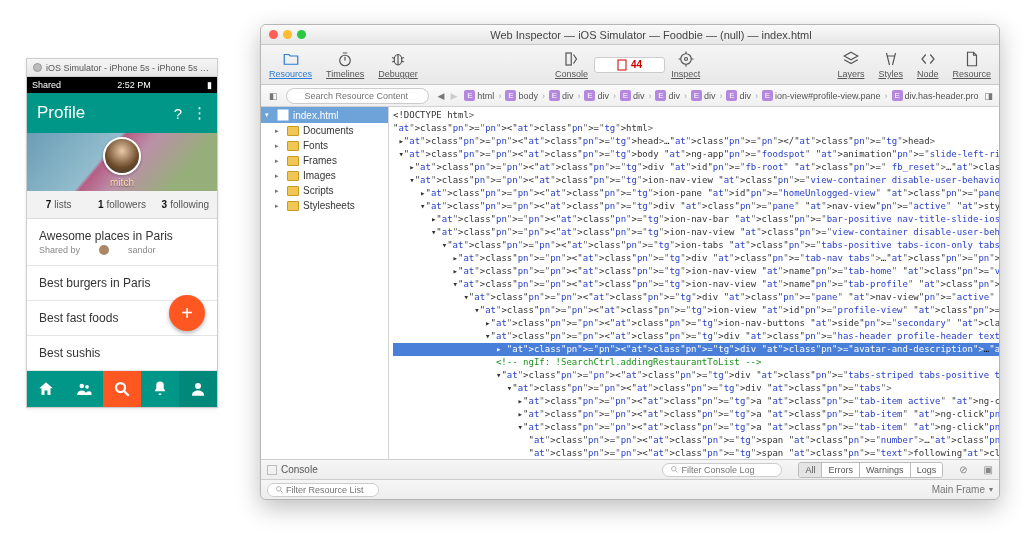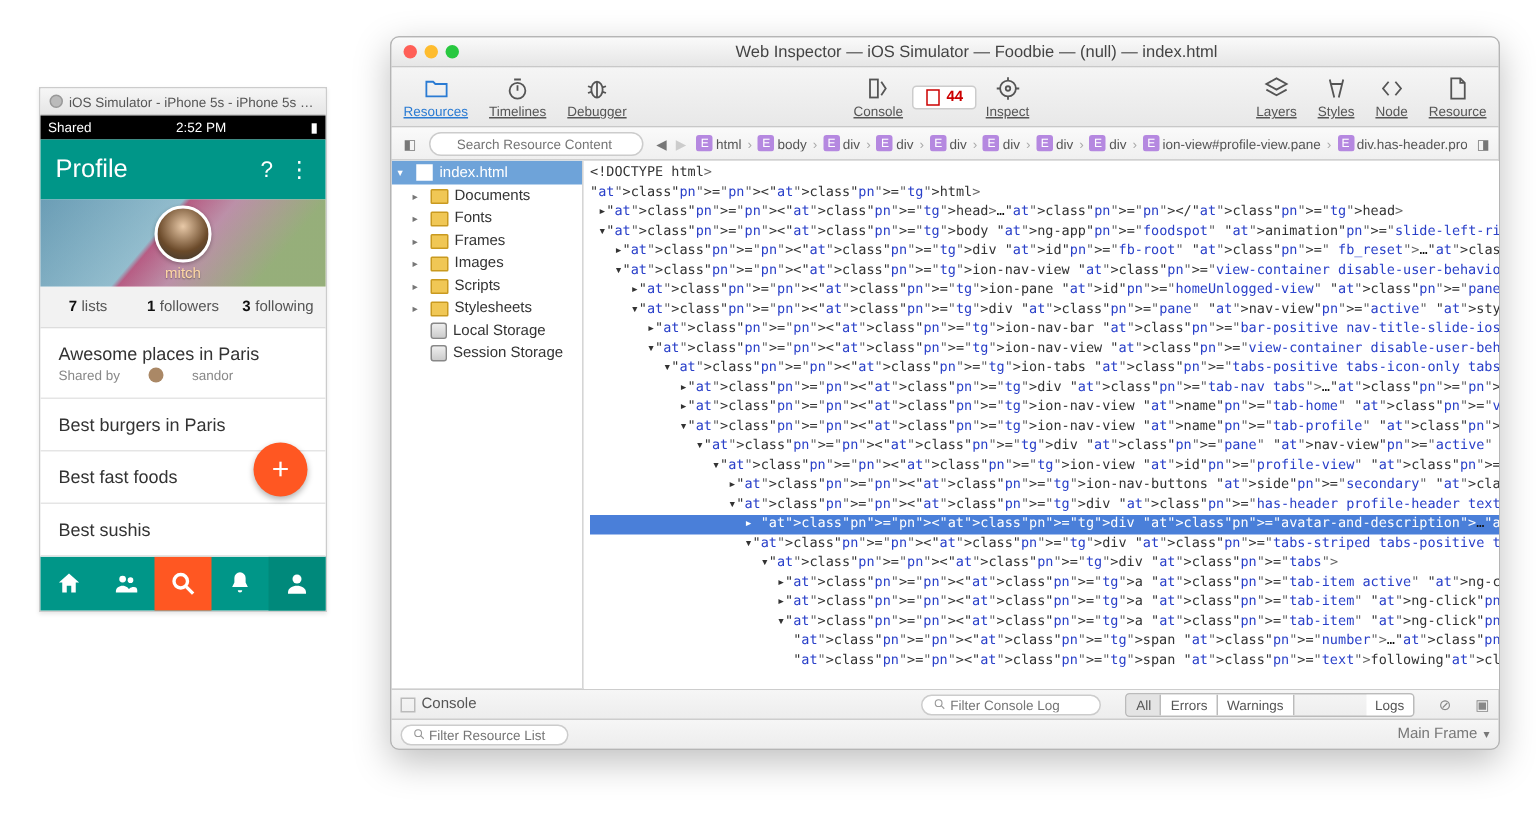--- a/index.html
+++ b/index.html
@@ -141,21 +141,21 @@
     display:flex; align-items:center; padding:0 8px;
   }
   .tool-group { display:flex; gap:14px; }
   .tool-item { display:flex; flex-direction:column; align-items:center; font-size:9px; color:#555; gap:1px;text-decoration:underline;}
   .tool-item.active { color:#2a7bd3; }
   .tool-icon { width:18px;height:18px; }
   .toolbar-center { flex:1; display:flex; justify-content:center; align-items:center; gap:6px; }
   .badge {
     display:inline-flex; align-items:flex-start; gap:4px;
     background:#fff; border:1px solid #ccc; border-radius:3px;
-    padding:1px 8px; font-size:10px; color:#555;
+    padding:1px 22px; font-size:10px; color:#555;
   }
   .badge .n { color:#c00; font-weight:bold;}
   .mini-row {
     height: 22px;
     background: linear-gradient(#fafafa,#f0f0f0);
     border-bottom:1px solid #d0d0d0;
     display:flex; align-items:center;
     font-size:9px; color:#444;
   }
   .search-input {
@@ -208,21 +208,21 @@
     display:flex; align-items:center; padding:0 6px; gap:8px;
     font-size:10px; color:#555;
   }
   .console-filter { flex:1; display:flex; justify-content:flex-end; align-items:center; gap:16px;}
   .filter-input {
     height:14px; border:1px solid #ccc; border-radius:8px;
     padding:0 6px 0 18px; font-size:9px; color:#999; width:120px; background:#fff;
   }
   .seg { display:flex; border:1px solid #bbb; border-radius:3px; overflow:hidden; }
   .seg span { padding:2px 6px; font-size:9px; border-right:1px solid #bbb; background:#fff;}
-  .seg span:last-child { border-right:none;margin-left:48px;}
+  .seg span:last-child { border-right:none;}
   .seg span.on { background:#e4e4e4; }
   .bottom-bar {
     height: 20px;
     background:linear-gradient(#f6f6f6,#ededed);
     border-top:1px solid #cdcdcd;
     display:flex; align-items:center; justify-content:space-between;
     padding:0 6px; font-size:10px; color:#777;
   }
   .filter-res {
     height:14px; border:1px solid #ccc; border-radius:8px;
@@ -519,32 +519,20 @@
             <span class="tri">▸</span>
             <span class="folder"></span>
             <span>Scripts</span>
           </div>
           <div class="tree-item">
             <span class="tri">▸</span>
             <span class="folder"></span>
             <span>Stylesheets</span>
           </div>
         </div>
-      <div id="tree-storages">
-          <div class="tree-item">
-            <span class="tri"></span>
-            <span class="storage"></span>
-            <span>Local Storage</span>
-          </div>
-          <div class="tree-item">
-            <span class="tri"></span>
-            <span class="storage"></span>
-            <span>Session Storage</span>
-          </div>
-        </div>
     </div>
     <div class="dom-panel" id="dom-host">
         <div class="dom-line">&lt;!DOCTYPE html<span class="pn">&gt;</span></div>
         <div class="dom-line"><span <span="" class="&lt;span">"</span><span class="vl">at</span><span class="pn">"</span>&gt;class<span class="&lt;span">"</span><span class="vl">pn</span><span class="pn">"</span>&gt;=<span class="pn">"</span><span class="vl">pn</span><span class="pn">"</span>&gt;&lt;<span <span="" class="&lt;span">"</span><span class="vl">at</span><span class="pn">"</span>&gt;class<span class="&lt;span">"</span><span class="vl">pn</span><span class="pn">"</span>&gt;=<span class="pn">"</span><span class="vl">tg</span><span class="pn">"</span>&gt;html<span class="pn">&gt;</span></div>
         <div class="dom-line"> ▸<span <span="" class="&lt;span">"</span><span class="vl">at</span><span class="pn">"</span>&gt;class<span class="&lt;span">"</span><span class="vl">pn</span><span class="pn">"</span>&gt;=<span class="pn">"</span><span class="vl">pn</span><span class="pn">"</span>&gt;&lt;<span <span="" class="&lt;span">"</span><span class="vl">at</span><span class="pn">"</span>&gt;class<span class="&lt;span">"</span><span class="vl">pn</span><span class="pn">"</span>&gt;=<span class="pn">"</span><span class="vl">tg</span><span class="pn">"</span>&gt;head<span class="pn">&gt;</span><span class="tx">…</span><span <span="" class="&lt;span">"</span><span class="vl">at</span><span class="pn">"</span>&gt;class<span class="&lt;span">"</span><span class="vl">pn</span><span class="pn">"</span>&gt;=<span class="pn">"</span><span class="vl">pn</span><span class="pn">"</span>&gt;&lt;/<span <span="" class="&lt;span">"</span><span class="vl">at</span><span class="pn">"</span>&gt;class<span class="&lt;span">"</span><span class="vl">pn</span><span class="pn">"</span>&gt;=<span class="pn">"</span><span class="vl">tg</span><span class="pn">"</span>&gt;head<span class="pn">&gt;</span></div>
         <div class="dom-line"> ▾<span <span="" class="&lt;span">"</span><span class="vl">at</span><span class="pn">"</span>&gt;class<span class="&lt;span">"</span><span class="vl">pn</span><span class="pn">"</span>&gt;=<span class="pn">"</span><span class="vl">pn</span><span class="pn">"</span>&gt;&lt;<span <span="" class="&lt;span">"</span><span class="vl">at</span><span class="pn">"</span>&gt;class<span class="&lt;span">"</span><span class="vl">pn</span><span class="pn">"</span>&gt;=<span class="pn">"</span><span class="vl">tg</span><span class="pn">"</span>&gt;body <span class="&lt;span">"</span><span class="vl">at</span><span class="pn">"</span>&gt;ng-app<span class="&lt;span">"</span><span class="vl">pn</span><span class="pn">"</span>&gt;=<span class="pn">"</span><span class="vl">foodspot</span><span class="pn">"</span> <span class="&lt;span">"</span><span class="vl">at</span><span class="pn">"</span>&gt;animation<span class="&lt;span">"</span><span class="vl">pn</span><span class="pn">"</span>&gt;=<span class="pn">"</span><span class="vl">slide-left-right-ios7</span> &gt;class&gt;=</div>
         <div class="dom-line">   ▸<span <span="" class="&lt;span">"</span><span class="vl">at</span><span class="pn">"</span>&gt;class<span class="&lt;span">"</span><span class="vl">pn</span><span class="pn">"</span>&gt;=<span class="pn">"</span><span class="vl">pn</span><span class="pn">"</span>&gt;&lt;<span <span="" class="&lt;span">"</span><span class="vl">at</span><span class="pn">"</span>&gt;class<span class="&lt;span">"</span><span class="vl">pn</span><span class="pn">"</span>&gt;=<span class="pn">"</span><span class="vl">tg</span><span class="pn">"</span>&gt;div <span class="&lt;span">"</span><span class="vl">at</span><span class="pn">"</span>&gt;id<span class="&lt;span">"</span><span class="vl">pn</span><span class="pn">"</span>&gt;=<span class="pn">"</span><span class="vl">fb-root</span><span class="pn">"</span> <span class="&lt;span">"</span><span class="vl">at</span><span class="pn">"</span>&gt;class<span class="&lt;span">"</span><span class="vl">pn</span><span class="pn">"</span>&gt;=<span class="pn">"</span><span class="vl"> fb_reset</span><span class="pn">"</span><span class="pn">&gt;</span><span class="tx">…</span><span <span="" class="&lt;span">"</span><span class="vl">at</span><span class="pn">"</span>&gt;class&gt;=&gt;&lt;/&gt;class&gt;=&gt;div</div>
         <div class="dom-line">   ▾<span <span="" class="&lt;span">"</span><span class="vl">at</span><span class="pn">"</span>&gt;class<span class="&lt;span">"</span><span class="vl">pn</span><span class="pn">"</span>&gt;=<span class="pn">"</span><span class="vl">pn</span><span class="pn">"</span>&gt;&lt;<span <span="" class="&lt;span">"</span><span class="vl">at</span><span class="pn">"</span>&gt;class<span class="&lt;span">"</span><span class="vl">pn</span><span class="pn">"</span>&gt;=<span class="pn">"</span><span class="vl">tg</span><span class="pn">"</span>&gt;ion-nav-view <span class="&lt;span">"</span><span class="vl">at</span><span class="pn">"</span>&gt;class<span class="&lt;span">"</span><span class="vl">pn</span><span class="pn">"</span>&gt;=<span class="pn">"</span><span class="vl">view-container disable-user-behavior</span> &gt;nav-view-transition&gt;= &gt;nav-view-direction&gt;= nav-swipe</div>
         <div class="dom-line">     ▸<span <span="" class="&lt;span">"</span><span class="vl">at</span><span class="pn">"</span>&gt;class<span class="&lt;span">"</span><span class="vl">pn</span><span class="pn">"</span>&gt;=<span class="pn">"</span><span class="vl">pn</span><span class="pn">"</span>&gt;&lt;<span <span="" class="&lt;span">"</span><span class="vl">at</span><span class="pn">"</span>&gt;class<span class="&lt;span">"</span><span class="vl">pn</span><span class="pn">"</span>&gt;=<span class="pn">"</span><span class="vl">tg</span><span class="pn">"</span>&gt;ion-pane <span class="&lt;span">"</span><span class="vl">at</span><span class="pn">"</span>&gt;id<span class="&lt;span">"</span><span class="vl">pn</span><span class="pn">"</span>&gt;=<span class="pn">"</span><span class="vl">homeUnlogged-view</span><span class="pn">"</span> <span class="&lt;span">"</span><span class="vl">at</span><span class="pn">"</span>&gt;class<span class="&lt;span">"</span><span class="vl">pn</span><span class="pn">"</span>&gt;=<span class="pn">"</span><span class="vl">pane</span> &gt;nav-view&gt;= &gt;style&gt;=&gt;class&gt;=&gt;&lt;/&gt;class&gt;=&gt;ion-pane</div>
         <div class="dom-line">     ▾<span <span="" class="&lt;span">"</span><span class="vl">at</span><span class="pn">"</span>&gt;class<span class="&lt;span">"</span><span class="vl">pn</span><span class="pn">"</span>&gt;=<span class="pn">"</span><span class="vl">pn</span><span class="pn">"</span>&gt;&lt;<span <span="" class="&lt;span">"</span><span class="vl">at</span><span class="pn">"</span>&gt;class<span class="&lt;span">"</span><span class="vl">pn</span><span class="pn">"</span>&gt;=<span class="pn">"</span><span class="vl">tg</span><span class="pn">"</span>&gt;div <span class="&lt;span">"</span><span class="vl">at</span><span class="pn">"</span>&gt;class<span class="&lt;span">"</span><span class="vl">pn</span><span class="pn">"</span>&gt;=<span class="pn">"</span><span class="vl">pane</span><span class="pn">"</span> <span class="&lt;span">"</span><span class="vl">at</span><span class="pn">"</span>&gt;nav-view<span class="&lt;span">"</span><span class="vl">pn</span><span class="pn">"</span>&gt;=<span class="pn">"</span><span class="vl">active</span><span class="pn">"</span> <span class="&lt;span">"</span><span class="vl">at</span><span class="pn">"</span>&gt;style&gt;=</div>
@@ -552,20 +540,21 @@
         <div class="dom-line">       ▾<span <span="" class="&lt;span">"</span><span class="vl">at</span><span class="pn">"</span>&gt;class<span class="&lt;span">"</span><span class="vl">pn</span><span class="pn">"</span>&gt;=<span class="pn">"</span><span class="vl">pn</span><span class="pn">"</span>&gt;&lt;<span <span="" class="&lt;span">"</span><span class="vl">at</span><span class="pn">"</span>&gt;class<span class="&lt;span">"</span><span class="vl">pn</span><span class="pn">"</span>&gt;=<span class="pn">"</span><span class="vl">tg</span><span class="pn">"</span>&gt;ion-nav-view <span class="&lt;span">"</span><span class="vl">at</span><span class="pn">"</span>&gt;class<span class="&lt;span">"</span><span class="vl">pn</span><span class="pn">"</span>&gt;=<span class="pn">"</span><span class="vl">view-container disable-user-behavior</span> &gt;nav-view-transition&gt;=&gt;class&gt;=&gt;&lt;/&gt;class&gt;=&gt;ion-nav-view</div>
         <div class="dom-line">         ▾<span <span="" class="&lt;span">"</span><span class="vl">at</span><span class="pn">"</span>&gt;class<span class="&lt;span">"</span><span class="vl">pn</span><span class="pn">"</span>&gt;=<span class="pn">"</span><span class="vl">pn</span><span class="pn">"</span>&gt;&lt;<span <span="" class="&lt;span">"</span><span class="vl">at</span><span class="pn">"</span>&gt;class<span class="&lt;span">"</span><span class="vl">pn</span><span class="pn">"</span>&gt;=<span class="pn">"</span><span class="vl">tg</span><span class="pn">"</span>&gt;ion-tabs <span class="&lt;span">"</span><span class="vl">at</span><span class="pn">"</span>&gt;class<span class="&lt;span">"</span><span class="vl">pn</span><span class="pn">"</span>&gt;=<span class="pn">"</span><span class="vl">tabs-positive tabs-icon-only tabs-bottom tabs-standard</span> &gt;ng-class&gt;=</div>
         <div class="dom-line">           ▸<span <span="" class="&lt;span">"</span><span class="vl">at</span><span class="pn">"</span>&gt;class<span class="&lt;span">"</span><span class="vl">pn</span><span class="pn">"</span>&gt;=<span class="pn">"</span><span class="vl">pn</span><span class="pn">"</span>&gt;&lt;<span <span="" class="&lt;span">"</span><span class="vl">at</span><span class="pn">"</span>&gt;class<span class="&lt;span">"</span><span class="vl">pn</span><span class="pn">"</span>&gt;=<span class="pn">"</span><span class="vl">tg</span><span class="pn">"</span>&gt;div <span class="&lt;span">"</span><span class="vl">at</span><span class="pn">"</span>&gt;class<span class="&lt;span">"</span><span class="vl">pn</span><span class="pn">"</span>&gt;=<span class="pn">"</span><span class="vl">tab-nav tabs</span><span class="pn">"</span><span class="pn">&gt;</span><span class="tx">…</span><span <span="" class="&lt;span">"</span><span class="vl">at</span><span class="pn">"</span>&gt;class<span class="&lt;span">"</span><span class="vl">pn</span><span class="pn">"</span>&gt;=<span class="pn">"</span><span class="vl">pn</span><span class="pn">"</span>&gt;&lt;/&gt;class&gt;=&gt;div</div>
         <div class="dom-line">           ▸<span <span="" class="&lt;span">"</span><span class="vl">at</span><span class="pn">"</span>&gt;class<span class="&lt;span">"</span><span class="vl">pn</span><span class="pn">"</span>&gt;=<span class="pn">"</span><span class="vl">pn</span><span class="pn">"</span>&gt;&lt;<span <span="" class="&lt;span">"</span><span class="vl">at</span><span class="pn">"</span>&gt;class<span class="&lt;span">"</span><span class="vl">pn</span><span class="pn">"</span>&gt;=<span class="pn">"</span><span class="vl">tg</span><span class="pn">"</span>&gt;ion-nav-view <span class="&lt;span">"</span><span class="vl">at</span><span class="pn">"</span>&gt;name<span class="&lt;span">"</span><span class="vl">pn</span><span class="pn">"</span>&gt;=<span class="pn">"</span><span class="vl">tab-home</span><span class="pn">"</span> <span class="&lt;span">"</span><span class="vl">at</span><span class="pn">"</span>&gt;class<span class="&lt;span">"</span><span class="vl">pn</span><span class="pn">"</span>&gt;=<span class="pn">"</span><span class="vl">view-container tab-content disable-user-behavior</span> &gt;nav-view&gt;= &gt;nav-view-transition&gt;= &gt;nav-view-direction&gt;= nav-swipe&gt;class&gt;=&gt;&lt;/&gt;class&gt;=&gt;ion-nav-view</div>
         <div class="dom-line">           ▾<span <span="" class="&lt;span">"</span><span class="vl">at</span><span class="pn">"</span>&gt;class<span class="&lt;span">"</span><span class="vl">pn</span><span class="pn">"</span>&gt;=<span class="pn">"</span><span class="vl">pn</span><span class="pn">"</span>&gt;&lt;<span <span="" class="&lt;span">"</span><span class="vl">at</span><span class="pn">"</span>&gt;class<span class="&lt;span">"</span><span class="vl">pn</span><span class="pn">"</span>&gt;=<span class="pn">"</span><span class="vl">tg</span><span class="pn">"</span>&gt;ion-nav-view <span class="&lt;span">"</span><span class="vl">at</span><span class="pn">"</span>&gt;name<span class="&lt;span">"</span><span class="vl">pn</span><span class="pn">"</span>&gt;=<span class="pn">"</span><span class="vl">tab-profile</span><span class="pn">"</span> <span class="&lt;span">"</span><span class="vl">at</span><span class="pn">"</span>&gt;class<span class="&lt;span">"</span><span class="vl">pn</span><span class="pn">"</span>&gt;= &gt;nav-view&gt;= &gt;nav-view-transition&gt;= &gt;nav-view-direction&gt;= nav-swipe</div>
         <div class="dom-line">             ▾<span <span="" class="&lt;span">"</span><span class="vl">at</span><span class="pn">"</span>&gt;class<span class="&lt;span">"</span><span class="vl">pn</span><span class="pn">"</span>&gt;=<span class="pn">"</span><span class="vl">pn</span><span class="pn">"</span>&gt;&lt;<span <span="" class="&lt;span">"</span><span class="vl">at</span><span class="pn">"</span>&gt;class<span class="&lt;span">"</span><span class="vl">pn</span><span class="pn">"</span>&gt;=<span class="pn">"</span><span class="vl">tg</span><span class="pn">"</span>&gt;div <span class="&lt;span">"</span><span class="vl">at</span><span class="pn">"</span>&gt;class<span class="&lt;span">"</span><span class="vl">pn</span><span class="pn">"</span>&gt;=<span class="pn">"</span><span class="vl">pane</span><span class="pn">"</span> <span class="&lt;span">"</span><span class="vl">at</span><span class="pn">"</span>&gt;nav-view<span class="&lt;span">"</span><span class="vl">pn</span><span class="pn">"</span>&gt;=<span class="pn">"</span><span class="vl">active</span><span class="pn">"</span> &gt;style&gt;=</div>
         <div class="dom-line">               ▾<span <span="" class="&lt;span">"</span><span class="vl">at</span><span class="pn">"</span>&gt;class<span class="&lt;span">"</span><span class="vl">pn</span><span class="pn">"</span>&gt;=<span class="pn">"</span><span class="vl">pn</span><span class="pn">"</span>&gt;&lt;<span <span="" class="&lt;span">"</span><span class="vl">at</span><span class="pn">"</span>&gt;class<span class="&lt;span">"</span><span class="vl">pn</span><span class="pn">"</span>&gt;=<span class="pn">"</span><span class="vl">tg</span><span class="pn">"</span>&gt;ion-view <span class="&lt;span">"</span><span class="vl">at</span><span class="pn">"</span>&gt;id<span class="&lt;span">"</span><span class="vl">pn</span><span class="pn">"</span>&gt;=<span class="pn">"</span><span class="vl">profile-view</span><span class="pn">"</span> <span class="&lt;span">"</span><span class="vl">at</span><span class="pn">"</span>&gt;class<span class="&lt;span">"</span><span class="vl">pn</span><span class="pn">"</span>&gt;=</div>
         <div class="dom-line">                 ▸<span <span="" class="&lt;span">"</span><span class="vl">at</span><span class="pn">"</span>&gt;class<span class="&lt;span">"</span><span class="vl">pn</span><span class="pn">"</span>&gt;=<span class="pn">"</span><span class="vl">pn</span><span class="pn">"</span>&gt;&lt;<span <span="" class="&lt;span">"</span><span class="vl">at</span><span class="pn">"</span>&gt;class<span class="&lt;span">"</span><span class="vl">pn</span><span class="pn">"</span>&gt;=<span class="pn">"</span><span class="vl">tg</span><span class="pn">"</span>&gt;ion-nav-buttons <span class="&lt;span">"</span><span class="vl">at</span><span class="pn">"</span>&gt;side<span class="&lt;span">"</span><span class="vl">pn</span><span class="pn">"</span>&gt;=<span class="pn">"</span><span class="vl">secondary</span><span class="pn">"</span> <span class="&lt;span">"</span><span class="vl">at</span><span class="pn">"</span>&gt;class&gt;=&gt;class&gt;=&gt;&lt;/&gt;class&gt;=&gt;ion-nav-buttons</div>
         <div class="dom-line">                 ▾<span <span="" class="&lt;span">"</span><span class="vl">at</span><span class="pn">"</span>&gt;class<span class="&lt;span">"</span><span class="vl">pn</span><span class="pn">"</span>&gt;=<span class="pn">"</span><span class="vl">pn</span><span class="pn">"</span>&gt;&lt;<span <span="" class="&lt;span">"</span><span class="vl">at</span><span class="pn">"</span>&gt;class<span class="&lt;span">"</span><span class="vl">pn</span><span class="pn">"</span>&gt;=<span class="pn">"</span><span class="vl">tg</span><span class="pn">"</span>&gt;div <span class="&lt;span">"</span><span class="vl">at</span><span class="pn">"</span>&gt;class<span class="&lt;span">"</span><span class="vl">pn</span><span class="pn">"</span>&gt;=<span class="pn">"</span><span class="vl">has-header profile-header text-center</span></div>
         <div class="dom-line hl">                   ▸ <span <span="" class="&lt;span">"</span><span class="vl">at</span><span class="pn">"</span>&gt;class<span class="&lt;span">"</span><span class="vl">pn</span><span class="pn">"</span>&gt;=<span class="pn">"</span><span class="vl">pn</span><span class="pn">"</span>&gt;&lt;<span <span="" class="&lt;span">"</span><span class="vl">at</span><span class="pn">"</span>&gt;class<span class="&lt;span">"</span><span class="vl">pn</span><span class="pn">"</span>&gt;=<span class="pn">"</span><span class="vl">tg</span><span class="pn">"</span>&gt;div <span class="&lt;span">"</span><span class="vl">at</span><span class="pn">"</span>&gt;class<span class="&lt;span">"</span><span class="vl">pn</span><span class="pn">"</span>&gt;=<span class="pn">"</span><span class="vl">avatar-and-description</span><span class="pn">"</span><span class="pn">&gt;</span><span class="tx">…</span><span <span="" class="&lt;span">"</span><span class="vl">at</span>&gt;class&gt;=&gt;&lt;/&gt;class&gt;=&gt;div</div>
+        <div class="dom-line"><span class="cm">                   &lt;!-- ngIf: !SearchCtrl.addingRestaurantToList --&gt;</span></div>
         <div class="dom-line">                   ▾<span <span="" class="&lt;span">"</span><span class="vl">at</span><span class="pn">"</span>&gt;class<span class="&lt;span">"</span><span class="vl">pn</span><span class="pn">"</span>&gt;=<span class="pn">"</span><span class="vl">pn</span><span class="pn">"</span>&gt;&lt;<span <span="" class="&lt;span">"</span><span class="vl">at</span><span class="pn">"</span>&gt;class<span class="&lt;span">"</span><span class="vl">pn</span><span class="pn">"</span>&gt;=<span class="pn">"</span><span class="vl">tg</span><span class="pn">"</span>&gt;div <span class="&lt;span">"</span><span class="vl">at</span><span class="pn">"</span>&gt;class<span class="&lt;span">"</span><span class="vl">pn</span><span class="pn">"</span>&gt;=<span class="pn">"</span><span class="vl">tabs-striped tabs-positive tabs-top tabs-info</span> &gt;ng-if&gt;=</div>
         <div class="dom-line">                     ▾<span <span="" class="&lt;span">"</span><span class="vl">at</span><span class="pn">"</span>&gt;class<span class="&lt;span">"</span><span class="vl">pn</span><span class="pn">"</span>&gt;=<span class="pn">"</span><span class="vl">pn</span><span class="pn">"</span>&gt;&lt;<span <span="" class="&lt;span">"</span><span class="vl">at</span><span class="pn">"</span>&gt;class<span class="&lt;span">"</span><span class="vl">pn</span><span class="pn">"</span>&gt;=<span class="pn">"</span><span class="vl">tg</span><span class="pn">"</span>&gt;div <span class="&lt;span">"</span><span class="vl">at</span><span class="pn">"</span>&gt;class<span class="&lt;span">"</span><span class="vl">pn</span><span class="pn">"</span>&gt;=<span class="pn">"</span><span class="vl">tabs</span><span class="pn">"</span><span class="pn">&gt;</span></div>
         <div class="dom-line">                       ▸<span <span="" class="&lt;span">"</span><span class="vl">at</span><span class="pn">"</span>&gt;class<span class="&lt;span">"</span><span class="vl">pn</span><span class="pn">"</span>&gt;=<span class="pn">"</span><span class="vl">pn</span><span class="pn">"</span>&gt;&lt;<span <span="" class="&lt;span">"</span><span class="vl">at</span><span class="pn">"</span>&gt;class<span class="&lt;span">"</span><span class="vl">pn</span><span class="pn">"</span>&gt;=<span class="pn">"</span><span class="vl">tg</span><span class="pn">"</span>&gt;a <span class="&lt;span">"</span><span class="vl">at</span><span class="pn">"</span>&gt;class<span class="&lt;span">"</span><span class="vl">pn</span><span class="pn">"</span>&gt;=<span class="pn">"</span><span class="vl">tab-item active</span><span class="pn">"</span> <span class="&lt;span">"</span><span class="vl">at</span><span class="pn">"</span>&gt;ng-click&gt;= &gt;ng-class&gt;= &gt;tabindex&gt;=&gt;class&gt;=&gt;&lt;/&gt;class&gt;=&gt;a</div>
         <div class="dom-line">                       ▸<span <span="" class="&lt;span">"</span><span class="vl">at</span><span class="pn">"</span>&gt;class<span class="&lt;span">"</span><span class="vl">pn</span><span class="pn">"</span>&gt;=<span class="pn">"</span><span class="vl">pn</span><span class="pn">"</span>&gt;&lt;<span <span="" class="&lt;span">"</span><span class="vl">at</span><span class="pn">"</span>&gt;class<span class="&lt;span">"</span><span class="vl">pn</span><span class="pn">"</span>&gt;=<span class="pn">"</span><span class="vl">tg</span><span class="pn">"</span>&gt;a <span class="&lt;span">"</span><span class="vl">at</span><span class="pn">"</span>&gt;class<span class="&lt;span">"</span><span class="vl">pn</span><span class="pn">"</span>&gt;=<span class="pn">"</span><span class="vl">tab-item</span><span class="pn">"</span> <span class="&lt;span">"</span><span class="vl">at</span><span class="pn">"</span>&gt;ng-click<span class="&lt;span">"</span><span class="vl">pn</span>&gt;= &gt;ng-class&gt;= &gt;tabindex&gt;=&gt;class&gt;=&gt;&lt;/&gt;class&gt;=&gt;a</div>
         <div class="dom-line">                       ▾<span <span="" class="&lt;span">"</span><span class="vl">at</span><span class="pn">"</span>&gt;class<span class="&lt;span">"</span><span class="vl">pn</span><span class="pn">"</span>&gt;=<span class="pn">"</span><span class="vl">pn</span><span class="pn">"</span>&gt;&lt;<span <span="" class="&lt;span">"</span><span class="vl">at</span><span class="pn">"</span>&gt;class<span class="&lt;span">"</span><span class="vl">pn</span><span class="pn">"</span>&gt;=<span class="pn">"</span><span class="vl">tg</span><span class="pn">"</span>&gt;a <span class="&lt;span">"</span><span class="vl">at</span><span class="pn">"</span>&gt;class<span class="&lt;span">"</span><span class="vl">pn</span><span class="pn">"</span>&gt;=<span class="pn">"</span><span class="vl">tab-item</span><span class="pn">"</span> <span class="&lt;span">"</span><span class="vl">at</span><span class="pn">"</span>&gt;ng-click<span class="&lt;span">"</span><span class="vl">pn</span>&gt;= &gt;ng-class&gt;= &gt;tabindex&gt;=</div>
         <div class="dom-line">                         <span <span="" class="&lt;span">"</span><span class="vl">at</span><span class="pn">"</span>&gt;class<span class="&lt;span">"</span><span class="vl">pn</span><span class="pn">"</span>&gt;=<span class="pn">"</span><span class="vl">pn</span><span class="pn">"</span>&gt;&lt;<span <span="" class="&lt;span">"</span><span class="vl">at</span><span class="pn">"</span>&gt;class<span class="&lt;span">"</span><span class="vl">pn</span><span class="pn">"</span>&gt;=<span class="pn">"</span><span class="vl">tg</span><span class="pn">"</span>&gt;span <span class="&lt;span">"</span><span class="vl">at</span><span class="pn">"</span>&gt;class<span class="&lt;span">"</span><span class="vl">pn</span><span class="pn">"</span>&gt;=<span class="pn">"</span><span class="vl">number</span><span class="pn">"</span><span class="pn">&gt;</span><span class="tx">…</span><span <span="" class="&lt;span">"</span><span class="vl">at</span><span class="pn">"</span>&gt;class<span class="&lt;span">"</span><span class="vl">pn</span>&gt;=&gt;&lt;/&gt;class&gt;=&gt;span</div>
         <div class="dom-line">                         <span <span="" class="&lt;span">"</span><span class="vl">at</span><span class="pn">"</span>&gt;class<span class="&lt;span">"</span><span class="vl">pn</span><span class="pn">"</span>&gt;=<span class="pn">"</span><span class="vl">pn</span><span class="pn">"</span>&gt;&lt;<span <span="" class="&lt;span">"</span><span class="vl">at</span><span class="pn">"</span>&gt;class<span class="&lt;span">"</span><span class="vl">pn</span><span class="pn">"</span>&gt;=<span class="pn">"</span><span class="vl">tg</span><span class="pn">"</span>&gt;span <span class="&lt;span">"</span><span class="vl">at</span><span class="pn">"</span>&gt;class<span class="&lt;span">"</span><span class="vl">pn</span><span class="pn">"</span>&gt;=<span class="pn">"</span><span class="vl">text</span><span class="pn">"</span><span class="pn">&gt;</span>following<span <span="" class="&lt;span">"</span><span class="vl">at</span><span class="pn">"</span>&gt;class&gt;=&gt;&lt;/&gt;class&gt;=&gt;span</div>
       </div>
   </div>
 

